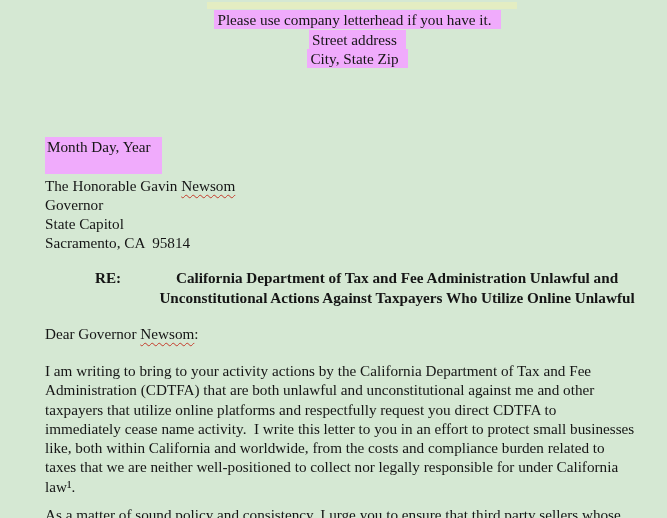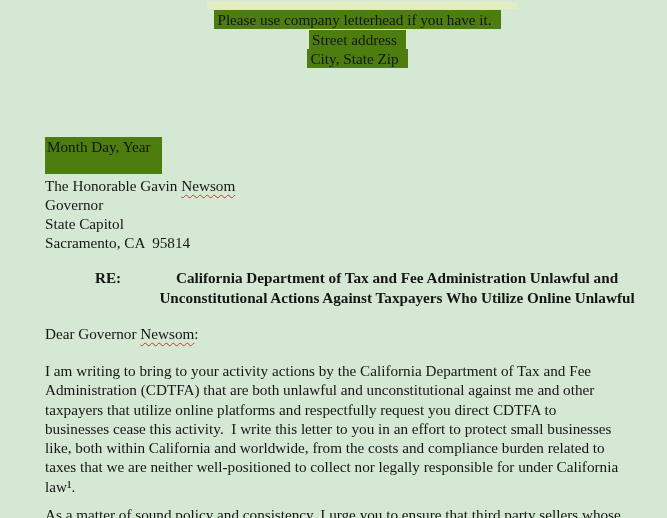--- a/index.html
+++ b/index.html
@@ -31,21 +31,21 @@
     background: #e4edc2;
   }
 
   .header-note-block {
     position: absolute;
     left: 48px; right: 0; top: 10px;
     text-align: center;
     line-height: 19.5px;
   }
   .hl {
-    background: #4d7c0f;
+    background: #f0abfc;
     padding: 1px 9px 1px 3px; 
   }
 
   .date-line {
     position: absolute;
     left: 45px; top: 137px;
   }
   .date-line .hl { padding: 1px 11px 19px 2px; }
 
   .recipient-block {
@@ -122,21 +122,21 @@
       <div class="line">Unconstitutional Actions Against Taxpayers Who Utilize Online Unlawful</div>
     </div>
   </div>
 
   <div class="salutation-line line"><span>Dear Governor </span><span class="misspelled">Newsom</span><span>:</span></div>
 
   <div class="body-block">
     <div class="line">I am writing to bring to your activity actions by the California Department of Tax and Fee</div>
     <div class="line">Administration (CDTFA) that are both unlawful and unconstitutional against me and other</div>
     <div class="line">taxpayers that utilize online platforms and respectfully request you direct CDTFA to</div>
-    <div class="line">businesses cease this activity.  I write this letter to you in an effort to protect small businesses</div>
+    <div class="line">immediately cease name activity.  I write this letter to you in an effort to protect small businesses</div>
     <div class="line">like, both within California and worldwide, from the costs and compliance burden related to</div>
     <div class="line">taxes that we are neither well-positioned to collect nor legally responsible for under California</div>
     <div class="line">law¹.</div>
   </div>
 
   <div class="clipped-line line">As a matter of sound policy and consistency, I urge you to ensure that third party sellers whose</div>
 
 </div>
 
 </body></html>

